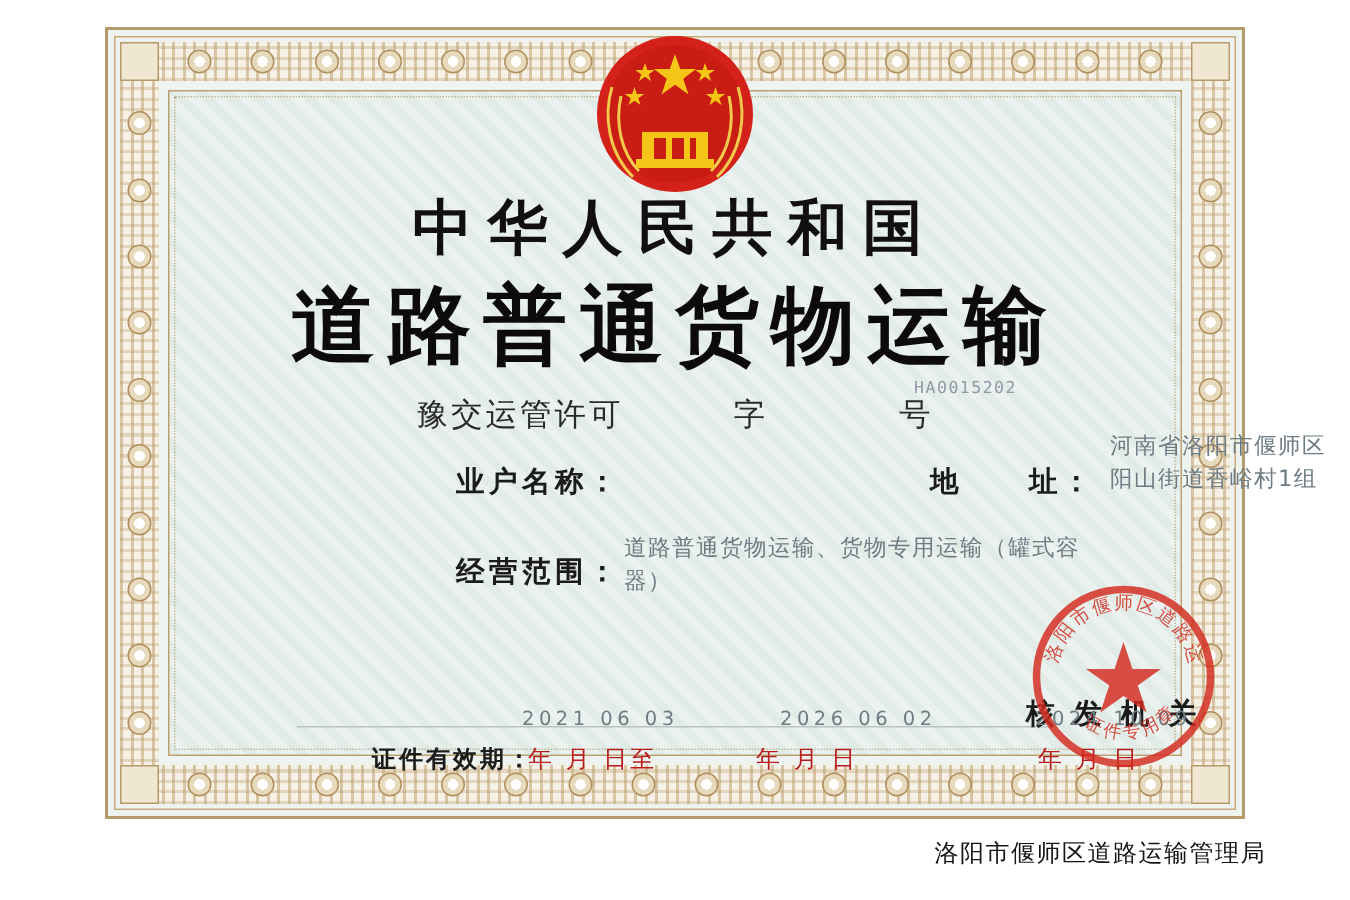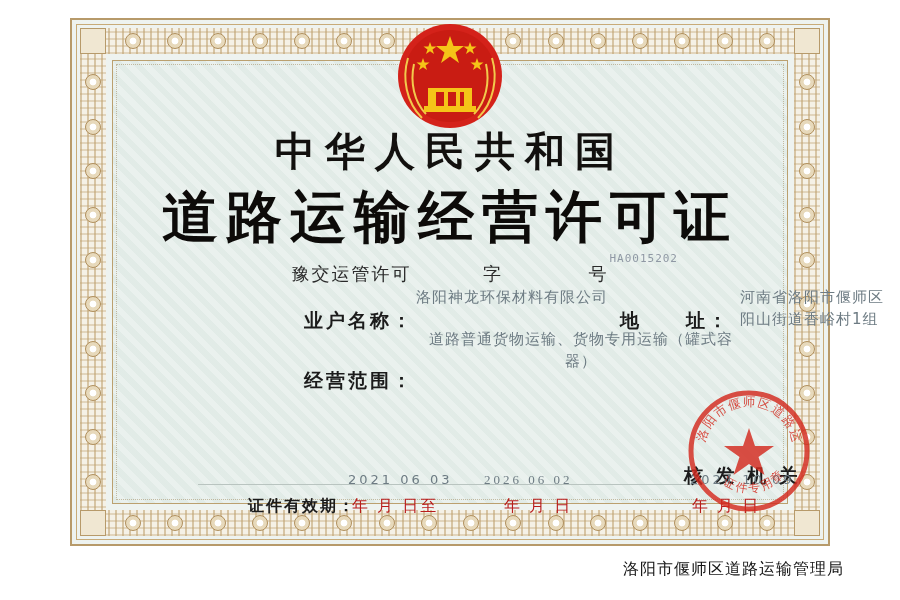--- a/index.html
+++ b/index.html
@@ -91,21 +91,21 @@
   .title2{
     position:absolute;left:0;right:0;top:160px;text-align:center;
     font-size:56px;font-weight:bold;letter-spacing:8px;
     color:#0d0b09;
     font-family:"DejaVu Sans", sans-serif;
   }
 
   
   .numline{
     position:absolute;left:0;right:0;top:242px;
-    text-align:center;font-size:18px;color:#2a2a2a;
+    text-align:center;font-size:21px;color:#2a2a2a;
     font-family:"DejaVu Sans", sans-serif;
     letter-spacing:2px;
   }
   .numline .gap{display:inline-block;width:56px;}
   .numline .gap2{display:inline-block;width:70px;}
   .serial{
     position:absolute;right:150px;top:232px;
     font-size:11px;color:#8f98a4;letter-spacing:1px;
     font-family:"DejaVu Sans Mono", monospace;
   }
@@ -121,36 +121,36 @@
     line-height:22px;
   }
   .lbl-name{left:232px;top:288px;}
   .lbl-addr{left:548px;top:288px;}
   .lbl-scope{left:232px;top:348px;}
   .lbl-issuer{left:612px;top:443px;}
   .lbl-valid{left:176px;top:476px;font-size:16px;letter-spacing:2px;}
 
   .val-name{left:344px;top:266px;width:260px;}
   .val-addr{left:668px;top:266px;width:150px;}
-  .val-scope{left:344px;top:308px;width:330px;text-align:center;}
+  .val-scope{left:344px;top:334px;width:330px;}
 
   
   .dateline{
     position:absolute;font-size:16px;color:#b91c1c;
     font-family:"DejaVu Sans", sans-serif;letter-spacing:2px;
   }
   .d1{left:280px;top:476px;}
   .d2{left:432px;top:476px;}
   .d3{left:620px;top:476px;}
   .datenum{
     position:absolute;font-size:13px;color:#6d7b83;
     font-family:"DejaVu Sans", sans-serif;letter-spacing:3px;
   }
   .dn1{left:276px;top:452px;}
-  .dn2{left:412px;top:452px;font-family:Liberation Serif, serif;}
+  .dn2{left:448px;top:452px;}
   .dn3{left:618px;top:452px;}
 
   
   .hr{
     position:absolute;left:126px;right:126px;top:464px;height:0;
     border-top:1px solid #b9c4c0;
   }
 
   
   .seal{
@@ -241,39 +241,38 @@
     <div class="corner tl"></div>
     <div class="corner tr"></div>
     <div class="corner bl"></div>
     <div class="corner br"></div>
 
     <div class="inner"></div>
 
     <div class="hr"></div>
 
     <div class="title1">中华人民共和国</div>
-    <div class="title2">道路运输经营许可证</div>
+    <div class="title2">道路普通货物运输</div>
 
     <div class="serial">HA0015202</div>
 
     <div class="numline">
       <span>豫交运管许可</span>
       <span class="gap"></span>
       <span>字</span>
       <span class="gap2"></span>
       <span>号</span>
     </div>
 
     <div class="label lbl-name">业户名称：</div>
     <div class="label lbl-scope">经营范围：</div>
     <div class="label lbl-addr">地　　址：</div>
     <div class="label lbl-issuer">核 发 机 关</div>
     <div class="label lbl-valid">证件有效期：</div>
 
-    <div class="value val-name">洛阳神龙环保材料有限公司</div>
     <div class="value val-addr">河南省洛阳市偃师区阳山街道香峪村1组</div>
     <div class="value val-scope">道路普通货物运输、货物专用运输（罐式容器）</div>
 
     <div class="datenum dn1">2021    06    03</div>
     <div class="datenum dn2">2026    06    02</div>
     <div class="datenum dn3">2024    10    09</div>
 
     <div class="dateline d1">年 月 日至</div>
     <div class="dateline d2">年 月 日</div>
     <div class="dateline d3">年 月 日</div>

